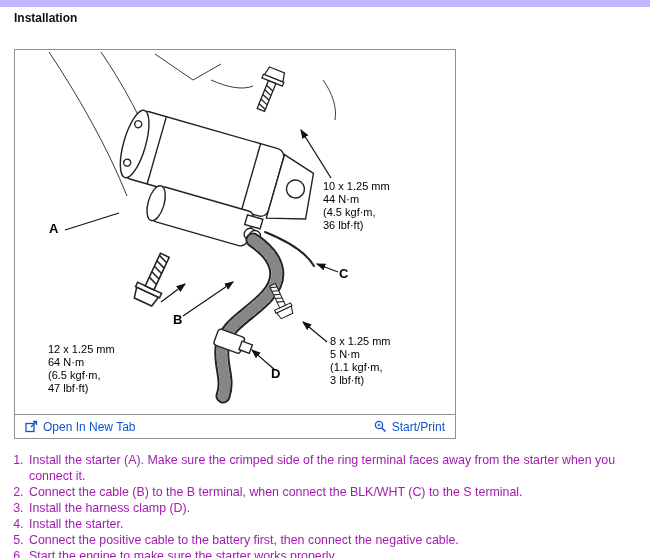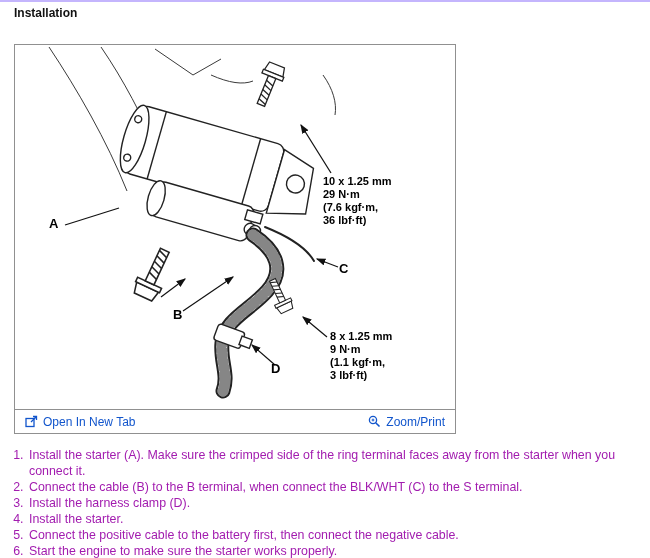--- a/index.html
+++ b/index.html
@@ -1,29 +1,29 @@
 <!DOCTYPE html>
 <html><head>
 <meta charset="utf-8">
 <style>
   html,body{margin:0;padding:0;background:#ffffff;}
   .page{
     width:650px;height:558px;overflow:hidden;position:relative;
     font-family:"Liberation Sans","DejaVu Sans",sans-serif;color:#1a1a1a;
-    border-top:2px solid #c4b5fd;box-sizing:border-box;background:#fff;
+    border-top:7px solid #c4b5fd;box-sizing:border-box;background:#fff;
   }
   .heading{font-size:12px;font-weight:bold;margin:0;padding:4px 0 0 14px;color:#111;}
   .figure-box{
     position:relative;margin:24px 0 0 14px;width:442px;
     border:1px solid #909090;background:#fff;box-sizing:border-box;
   }
   .diagram{position:relative;width:440px;height:364px;overflow:hidden;}
   .diagram svg{position:absolute;left:0;top:0;}
   .callout{position:absolute;font-weight:bold;font-size:13px;color:#000;}
-  .spec{position:absolute;font-weight:bold;font-size:11px;line-height:13px;color:#000;white-space:nowrap;}
+  .spec{position:absolute;font-weight:normal;font-size:11px;line-height:13px;color:#000;white-space:nowrap;}
   .figure-footer{
     border-top:1px solid #909090;height:23px;display:flex;
     justify-content:space-between;align-items:center;padding:0 10px;background:#fff;
   }
   .link{display:inline-flex;gap:5px;color:#1155cc;font-size:12px;text-decoration:none;cursor:pointer;}
   .link svg{display:block;}
   .steps{margin:13px 0 0 0;padding:0 10px 0 27px;font-size:12.4px;line-height:16px;color:#a21caf;}
   .steps li{margin:0;padding:0 0 0 2px;}
 </style>
 </head>
@@ -104,48 +104,54 @@
         </g>
       </svg>
 
       <div class="callout" style="left:34px;top:171px;">A</div>
       <div class="callout" style="left:158px;top:262px;">B</div>
       <div class="callout" style="left:324px;top:216px;">C</div>
       <div class="callout" style="left:256px;top:316px;">D</div>
 
       <div class="spec" style="left:308px;top:130px;">
         <div>10 x 1.25 mm</div>
-        <div>29 N·m</div>
-        <div>(7.6 kgf·m,</div>
+        <div>44 N·m</div>
+        <div>(4.5 kgf·m,</div>
         <div>36 lbf·ft)</div>
+      </div>
+      <div class="spec" style="left:33px;top:293px;">
+        <div>12 x 1.25 mm</div>
+        <div>64 N·m</div>
+        <div>(6.5 kgf·m,</div>
+        <div>47 lbf·ft)</div>
       </div>
       <div class="spec" style="left:315px;top:285px;">
         <div>8 x 1.25 mm</div>
-        <div>9 N·m</div>
+        <div>5 N·m</div>
         <div>(1.1 kgf·m,</div>
         <div>3 lbf·ft)</div>
       </div>
     </div>
 
     <div class="figure-footer">
       <a class="link">
         <svg width="13" height="13" viewBox="0 0 13 13">
           <rect x="1" y="3.5" width="8" height="8" fill="none" stroke="#1155cc" stroke-width="1.3"></rect>
           <path d="M6 7 L11.5 1.5 M8 1.5 H11.5 V5" fill="none" stroke="#1155cc" stroke-width="1.3"></path>
         </svg>
         <span>Open In New Tab</span>
       </a>
       <a class="link">
         <svg width="13" height="13" viewBox="0 0 13 13">
           <circle cx="5" cy="5" r="3.6" fill="none" stroke="#1155cc" stroke-width="1.3"></circle>
           <line x1="5" y1="3.6" x2="5" y2="6.4" stroke="#1155cc" stroke-width="1"></line>
           <line x1="3.6" y1="5" x2="6.4" y2="5" stroke="#1155cc" stroke-width="1"></line>
           <line x1="7.7" y1="7.7" x2="11.5" y2="11.5" stroke="#1155cc" stroke-width="1.6"></line>
         </svg>
-        <span>Zoom/Print</span>
+        <span>Start/Print</span>
       </a>
     </div>
   </div>
 
   <ol class="steps">
     <li>Install the starter (A). Make sure the crimped side of the ring terminal faces away from the starter when you connect it.</li>
     <li>Connect the cable (B) to the B terminal, when connect the BLK/WHT (C) to the S terminal.</li>
     <li>Install the harness clamp (D).</li>
     <li>Install the starter.</li>
     <li>Connect the positive cable to the battery first, then connect the negative cable.</li>

